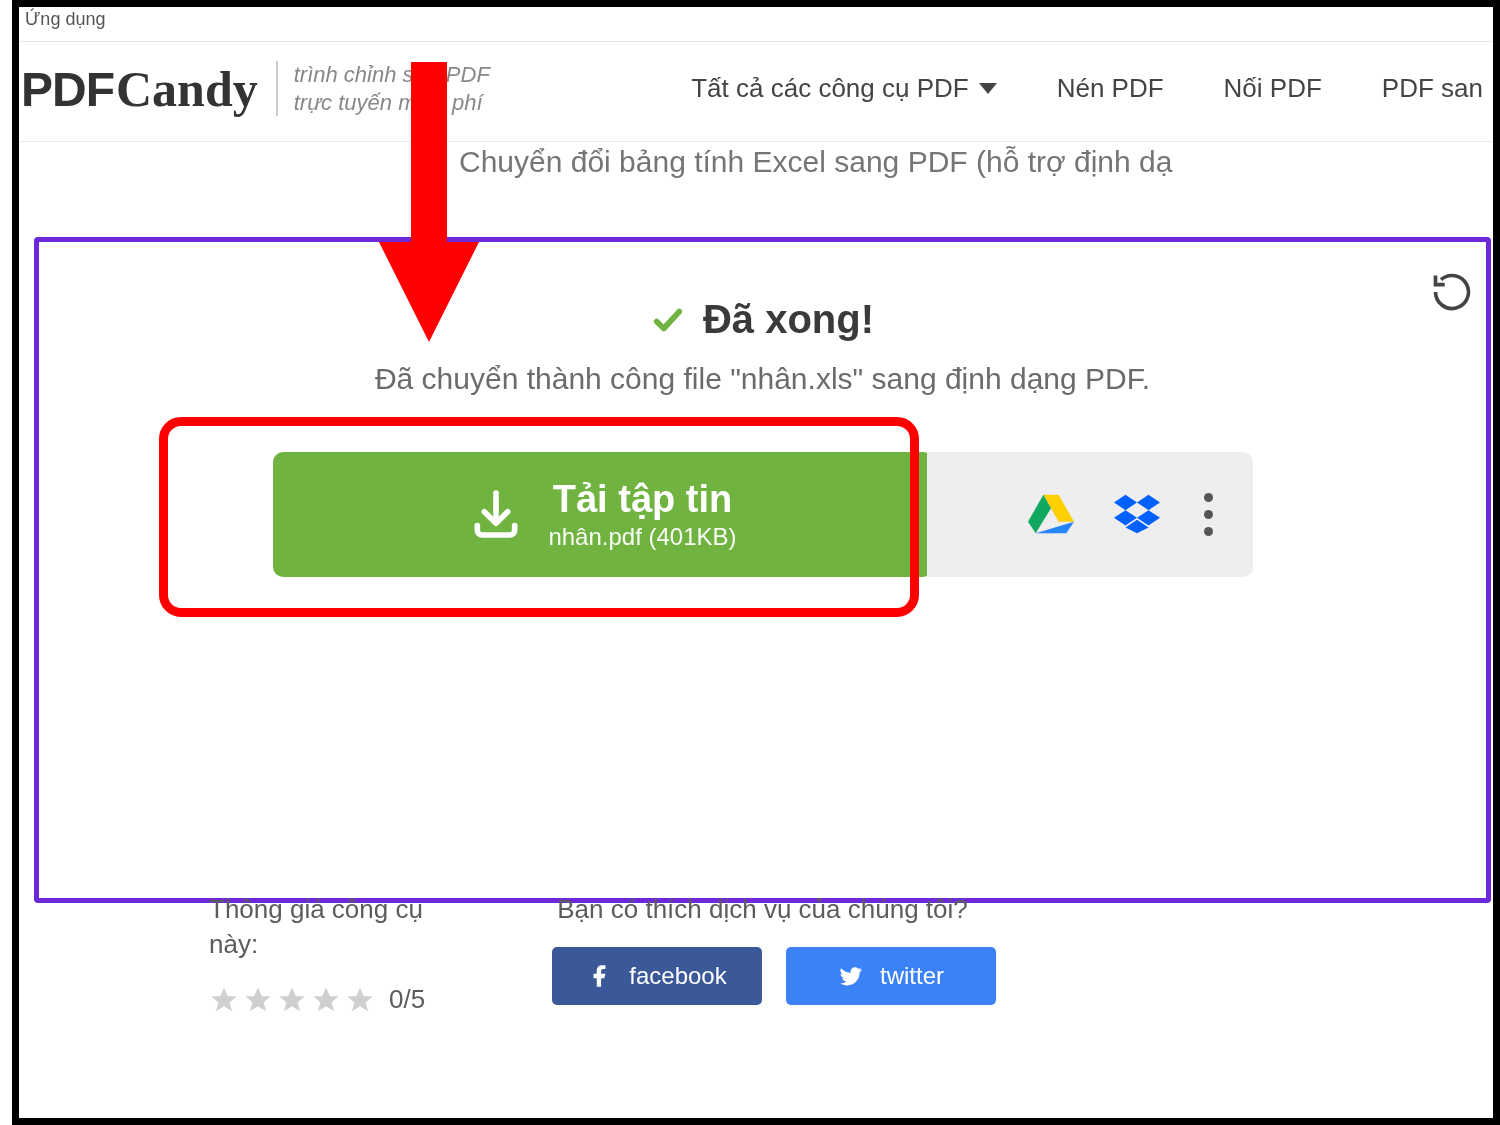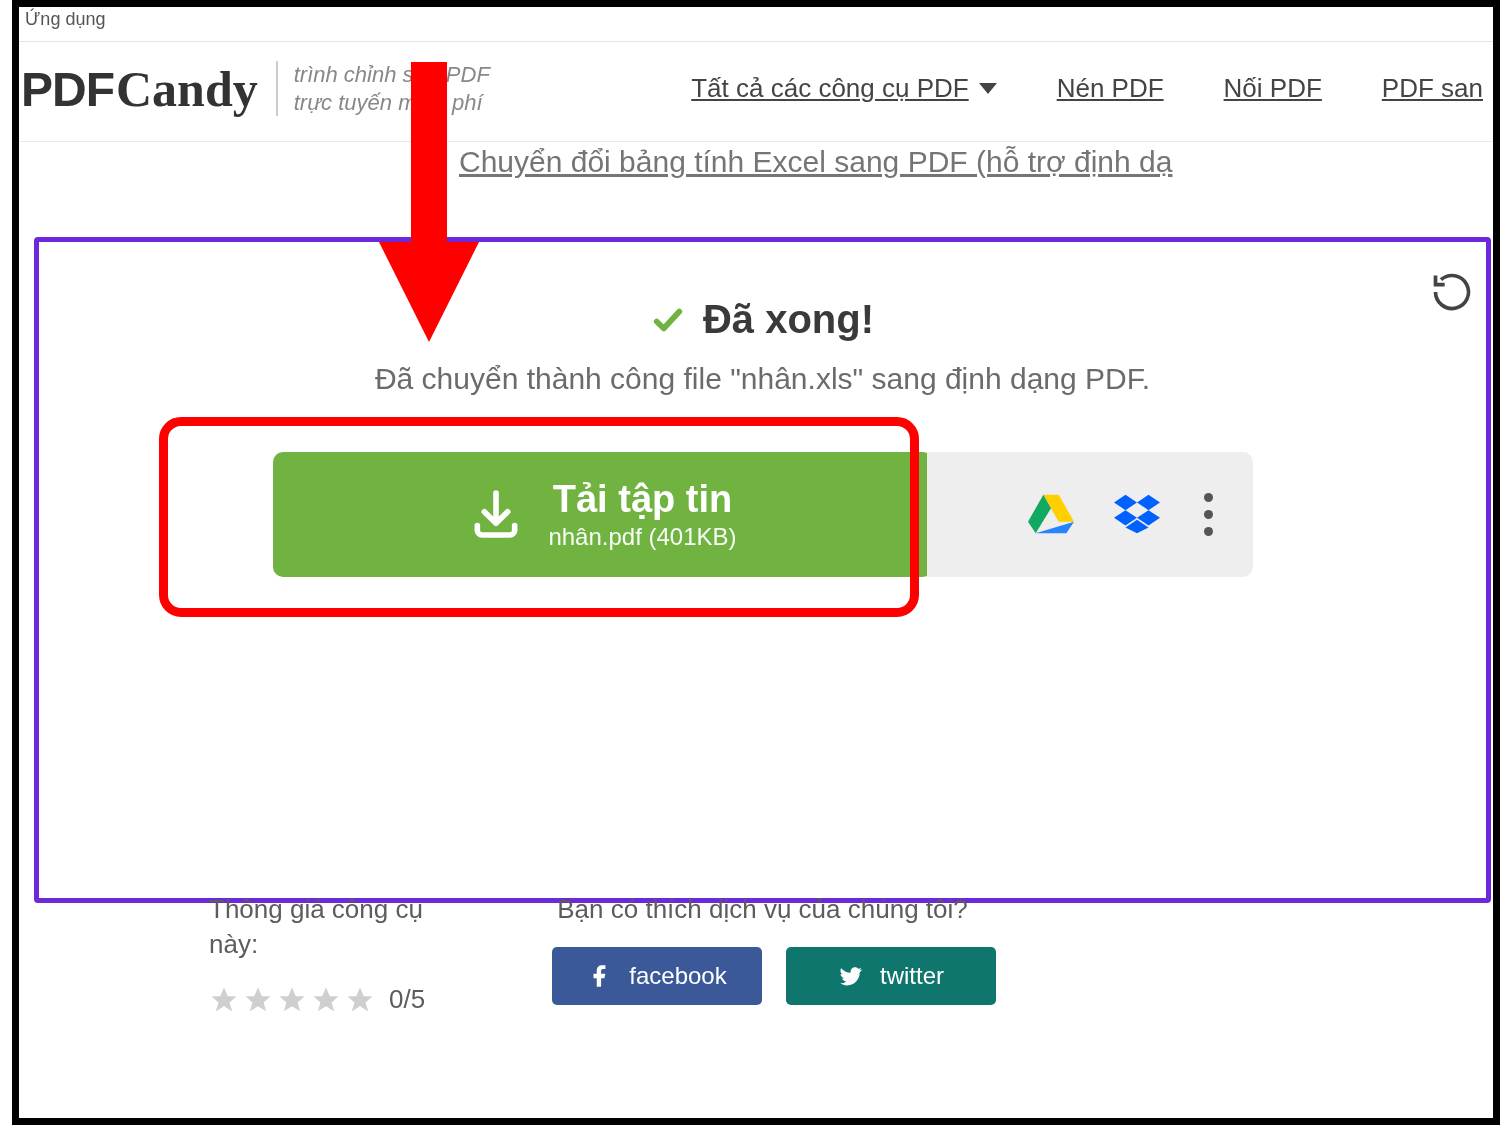--- a/index.html
+++ b/index.html
@@ -58,36 +58,34 @@
     font-style: italic;
     line-height: 1.25;
   }
   .nav {
     margin-left: auto;
     display: flex;
     gap: 60px;
     font-size: 26px;
     color: #444;
     align-items: flex-end;
-    text-decoration: underline;
   }
   .nav-item { display:flex; align-items:center; gap:10px; cursor:pointer; white-space:nowrap;}
   .caret-down {
     width: 0; height: 0;
     border-left: 9px solid transparent;
     border-right: 9px solid transparent;
     border-top: 11px solid #444;
   }
   .subtitle {
     position: absolute;
     top: 138px; left: 440px;
     font-size: 30px;
     color: #757575;
     white-space: nowrap;
-    text-decoration: underline;
   }
   .card {
     position: absolute;
     top: 230px; left: 15px; right: 2px;
     bottom: 215px;
     border: 5px solid #6d28d9;
     border-radius: 4px;
     background: #fff;
     padding-top: 55px;
   }
@@ -177,21 +175,21 @@
   .rate-score { font-size:26px; color:#5c5c5c; margin-left:10px;}
   .share-block { text-align:center; }
   .share-title { font-size:26px; color:#5c5c5c; line-height:1.35; }
   .share-btns { margin-top:20px; display:flex; gap:24px; justify-content:center;padding-left:23px;}
   .sbtn {
     display:flex; align-items:center; justify-content:center; gap:16px;
     width: 210px; height:58px; border-radius:5px; color:#fff;
     font-size:24px; cursor:pointer;
   }
   .fb { background:#3b5998; }
-  .tw { background:#0f766e;text-align:center; }
+  .tw { background:#3b82f6;text-align:center; }
   .sbtn svg { width:26px; height:26px; fill:#fff;}
 </style>
 </head>
 <body>
 
 <div class="outer-frame">
 
   <div class="app-label">Ứng dụng</div>
   <div class="topbar-divider"></div>
 

